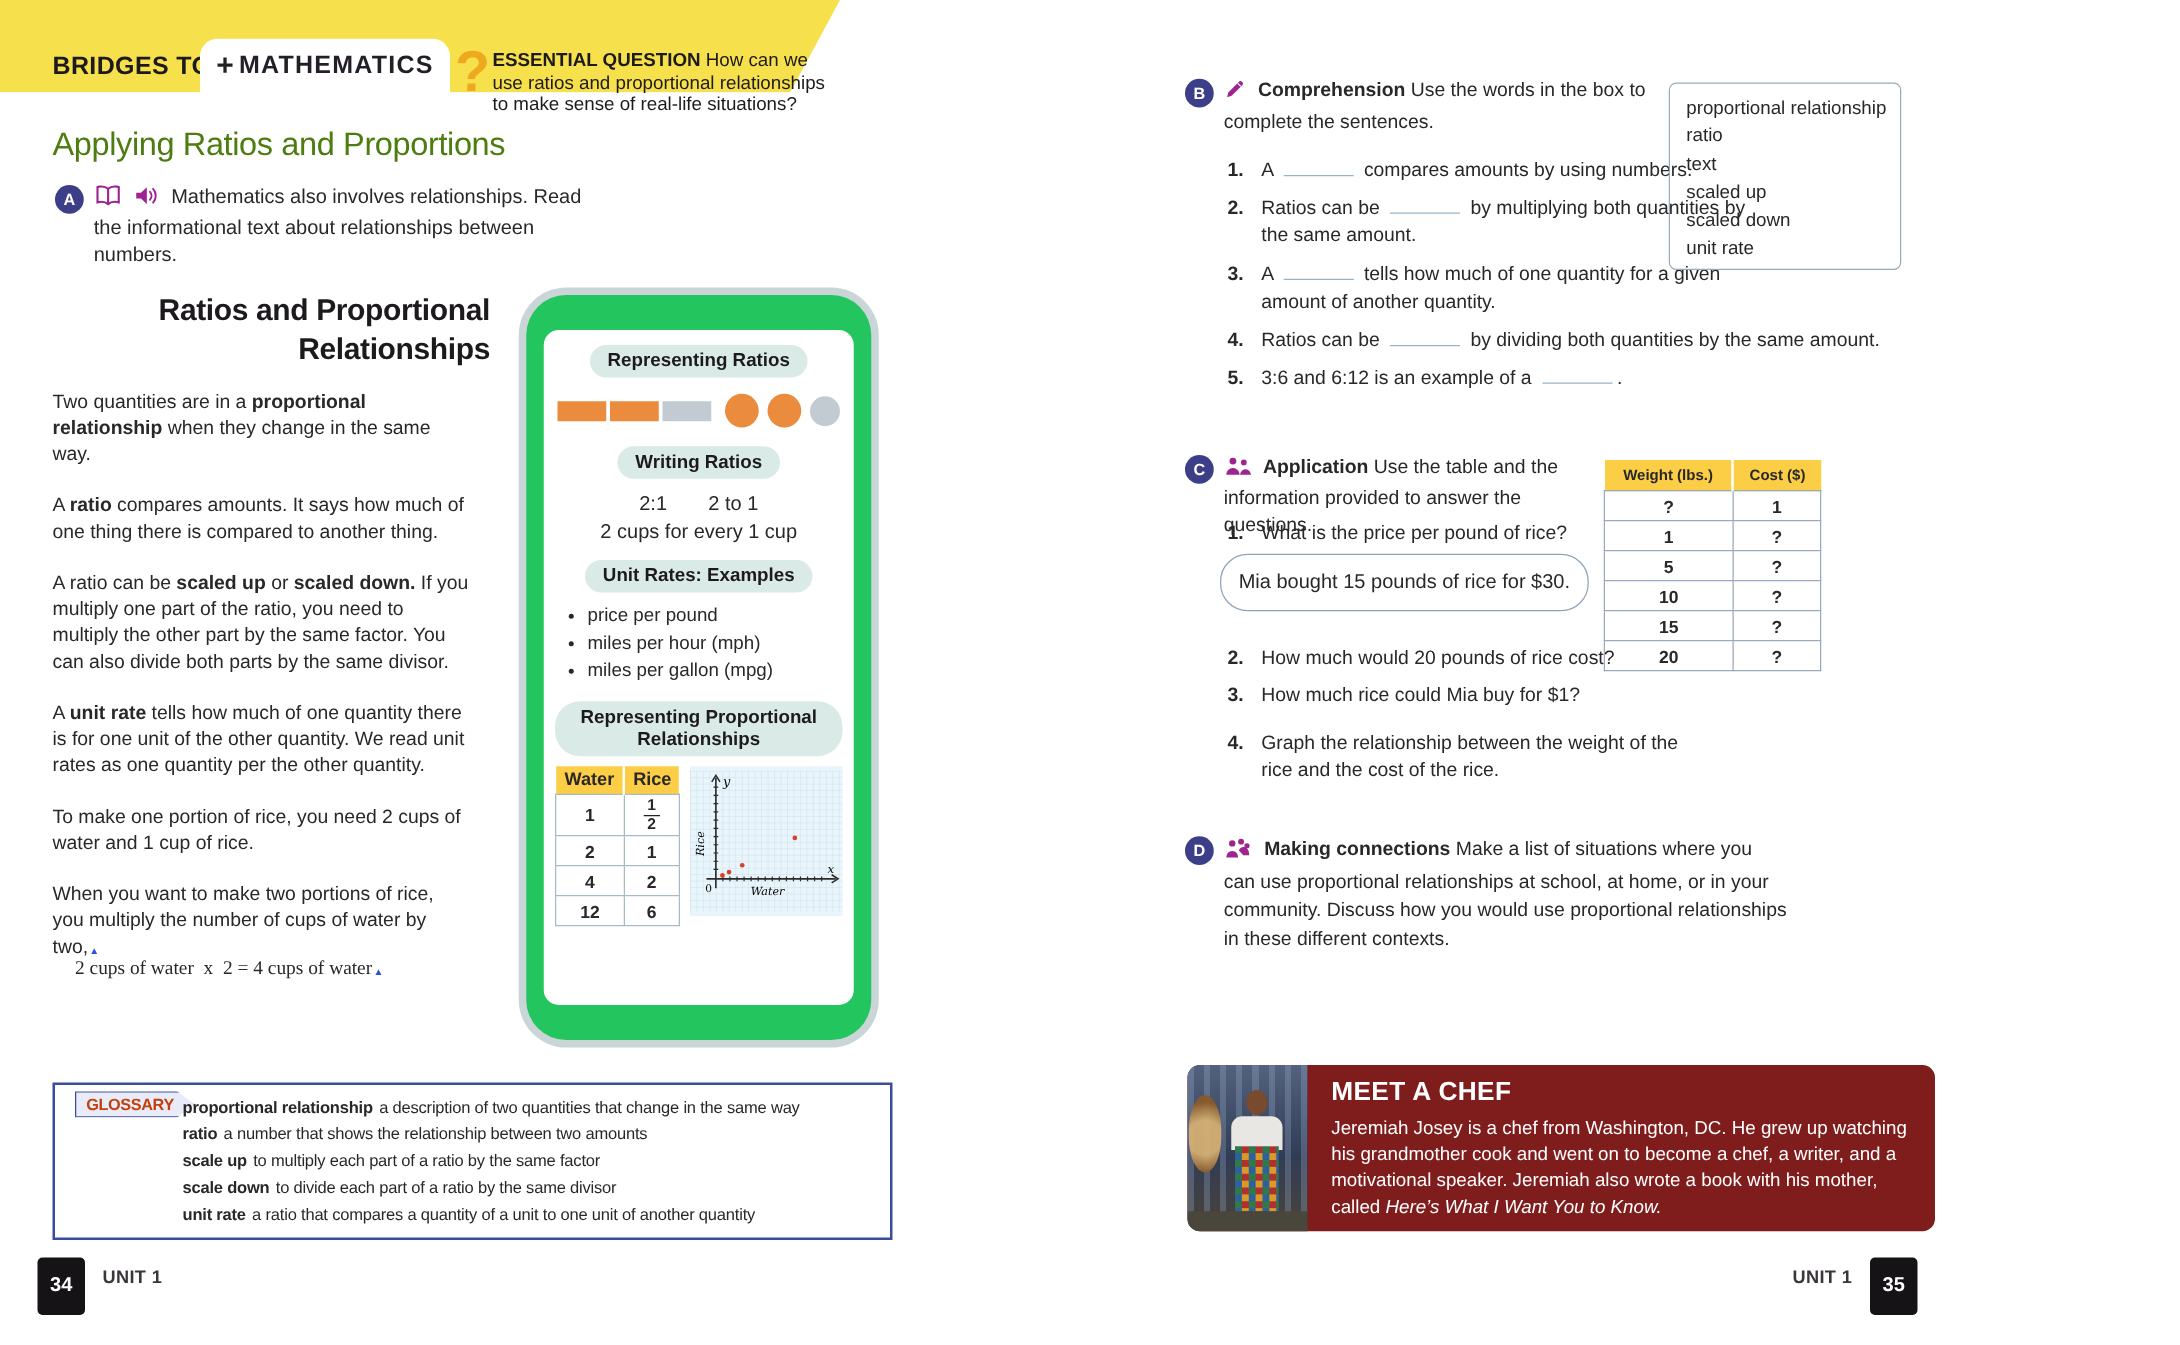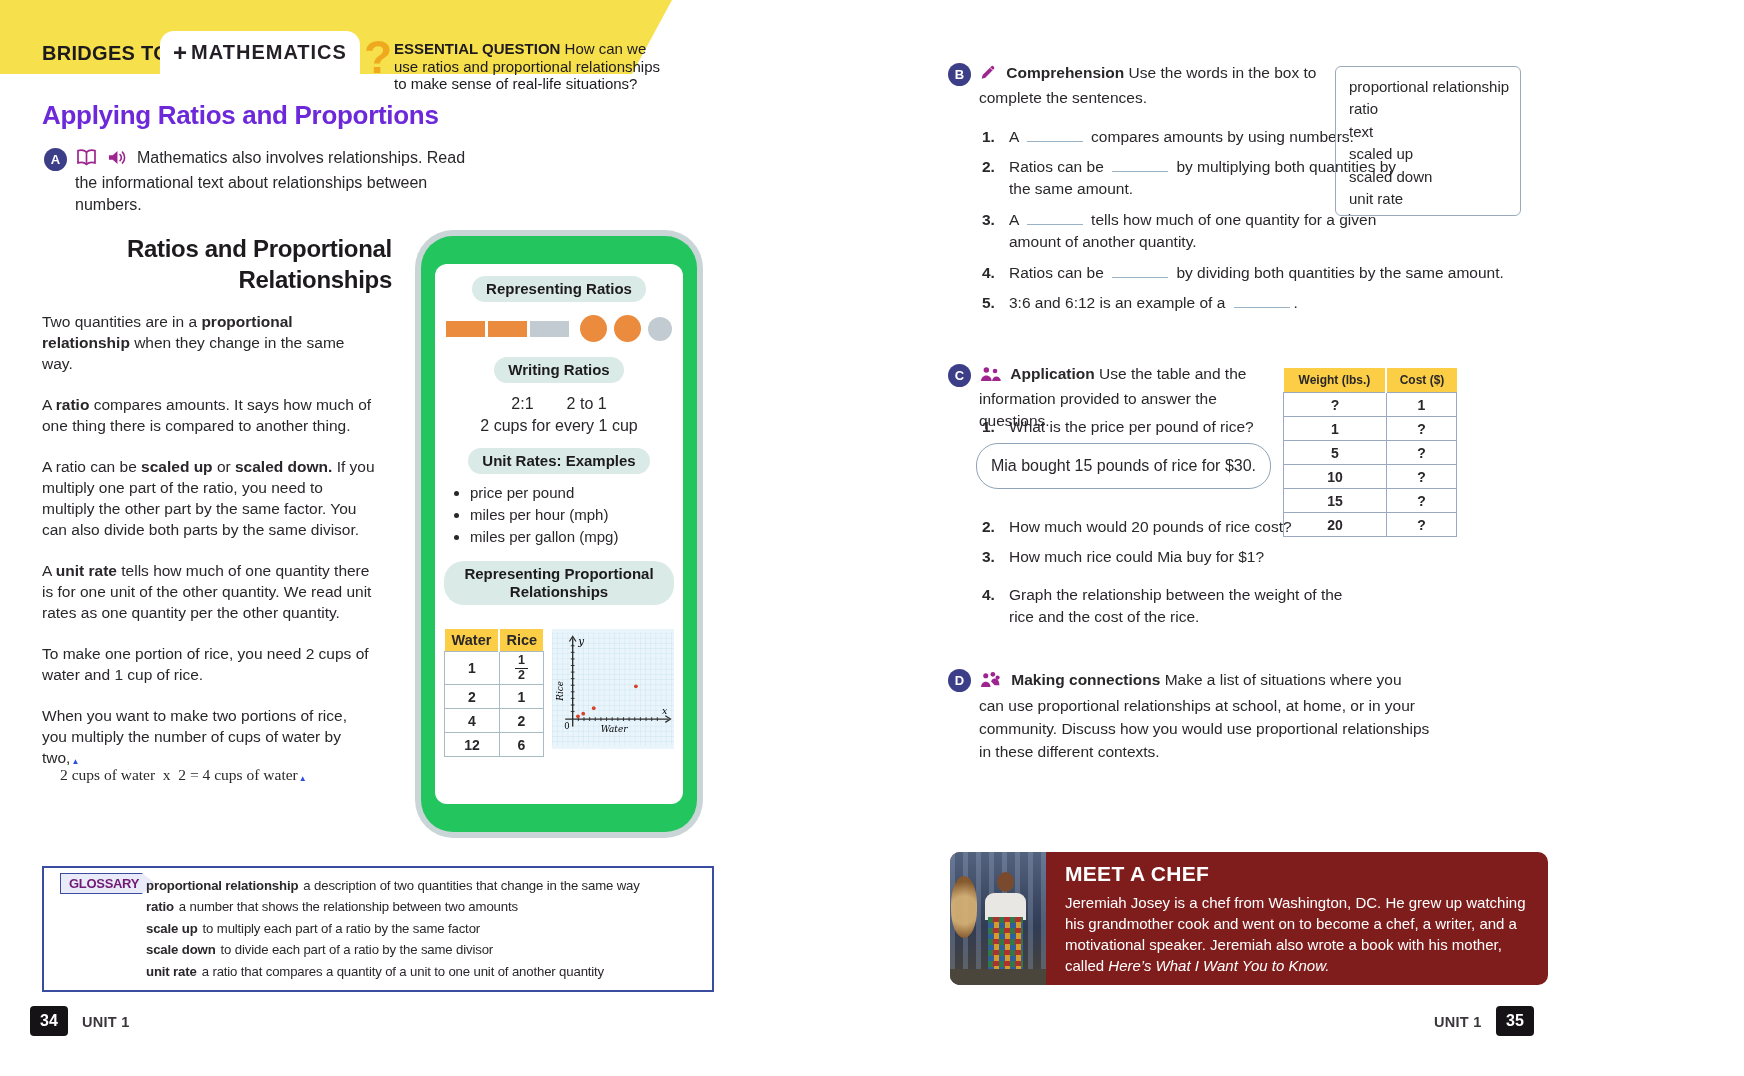--- a/index.html
+++ b/index.html
@@ -11,21 +11,21 @@
   .banner{left:0;top:0;width:672px;height:74px;background:#F6E04C;
           clip-path:polygon(0 0,100% 0,calc(100% - 40px) 100%,0 100%);}
   .brand-prefix{left:42px;top:42px;font-size:20px;font-weight:bold;letter-spacing:.3px;color:#1d1a1e;}
   .brand-tab{left:160px;top:31px;width:200px;height:43px;background:#fff;border-radius:14px 14px 0 0;
              display:flex;align-items:center;justify-content:center;gap:4px;}
   .brand-plus{font-size:24px;font-weight:bold;color:#241f26;line-height:1;}
   .brand-name{font-size:20px;font-weight:bold;letter-spacing:1px;color:#241f26;}
   .eq-qmark{left:364px;top:34px;font-size:46px;font-weight:800;color:#EFA91E;line-height:1;}
   .eq-block{left:394px;top:40px;width:272px;font-size:15px;line-height:17.5px;color:#1d1a1e;}
   
-  .page-title{left:42px;top:100px;font-size:26px;font-weight:bold;letter-spacing:-.3px;color:#6d28d9;}
+  .page-title{left:42px;top:100px;font-size:26px;font-weight:normal;letter-spacing:-.3px;color:#4d7c0f;}
   .activity{display:flex;gap:8px;}
   .badge{flex:none;width:23px;height:23px;border-radius:50%;background:#3D3E88;color:#fff;
          font-weight:bold;font-size:13px;display:inline-flex;align-items:center;justify-content:center;margin-top:1px;}
   .act-body{font-size:16px;line-height:22px;}
   .icon{display:inline-block;vertical-align:-3px;margin-right:5px;}
   .activity-a{left:44px;top:147px;width:434px;}
   .column{left:42px;top:233px;width:350px;}
   .column h2{margin:0 0 16px 0;font-size:24px;line-height:31px;letter-spacing:-.3px;color:#1d1a1e;text-align:right;}
   .column p{margin:0 16px 20px 0;font-size:15.5px;line-height:21px;}
   .equation{left:60px;top:766px;font-size:15.5px;font-family:Liberation Serif, serif;}
@@ -39,38 +39,38 @@
   .pill{background:#D9EAE7;border-radius:16px;font-weight:bold;font-size:15px;padding:4px 14px;
         display:inline-block;color:#1d1a1e;line-height:18px;}
   .bar-row{display:flex;align-items:center;justify-content:space-between;margin:13px 2px 2px 2px;}
   .bar{display:flex;gap:3px;}
   .seg{width:39px;height:16px;}
   .circles{display:flex;gap:7px;align-items:center;}
   .dotc{border-radius:50%;}
   .ratio-line{margin-top:12px;font-size:16px;display:flex;justify-content:center;gap:33px;}
   .cups-line{margin-top:4px;font-size:16px;}
   .unit-list{margin:8px 0 0 26px;padding:0;text-align:left;font-size:15px;line-height:22px;}
-  .bottom-row{display:flex;gap:8px;margin-top:24px;align-items:flex-start;}
+  .bottom-row{display:flex;gap:8px;margin-top:8px;align-items:flex-start;}
   table{border-collapse:collapse;}
   .wr-table{width:106px;font-size:14px;}
   .wr-table th{background:#FBCE45;font-weight:bold;padding:3px 2px;border-left:2px solid #fff;font-size:14.5px;}
   .wr-table th:first-child{border-left:none;}
   .wr-table td{border:1px solid #A9BBC2;font-weight:bold;padding:2px;height:19px;}
   .frac{display:inline-flex;flex-direction:column;line-height:1.05;font-size:12.5px;vertical-align:middle;}
   .frac span:first-child{border-bottom:1.4px solid #222;padding:0 3px 1px;}
   
   .glossary{left:42px;top:866px;width:672px;height:126px;border:2px solid #3A4CA0;box-sizing:border-box;}
-  .gl-tag{position:absolute;left:16px;top:5px;background:#E9EBF8;border:1.5px solid #3A4CA0;color:#701a75;
+  .gl-tag{position:absolute;left:16px;top:5px;background:#E9EBF8;border:1.5px solid #3A4CA0;color:#c2410c;
           font-size:13px;font-weight:bold;letter-spacing:-.3px;padding:2px 16px 2px 8px;
           clip-path:polygon(0 0,85% 0,100% 50%,85% 100%,0 100%);}
   .gl-body{position:absolute;left:102px;top:7px;right:4px;font-size:13.2px;line-height:21.4px;letter-spacing:-.15px;}
   .gl-line{white-space:nowrap;}
   .gl-line b{margin-right:5px;}
   
-  .pg-box{width:38px;height:30px;background:#161316;color:#fff;font-size:16px;font-weight:bold;
+  .pg-box{width:38px;height:46px;background:#161316;color:#fff;font-size:16px;font-weight:bold;
           display:flex;align-items:center;justify-content:center;border-radius:4px;}
   .unit-label{font-size:14.5px;font-weight:bold;color:#3a363b;letter-spacing:.3px;}
   
   .act-b{left:948px;top:62px;width:372px;}
   .qlist .q{position:absolute;padding-left:27px;font-size:15.5px;line-height:21.5px;}
   .qnum{position:absolute;left:0;top:0;font-weight:bold;}
   .word-box{left:1335px;top:66px;width:186px;height:150px;border:1.5px solid #9AAABB;border-radius:6px;
             box-sizing:border-box;padding:9px 13px;font-size:15px;line-height:22.4px;}
   .act-c{left:948px;top:363px;width:340px;}
   .callout{left:976px;top:443px;width:293px;height:44px;border:1.5px solid #8FA3B8;border-radius:22px;

